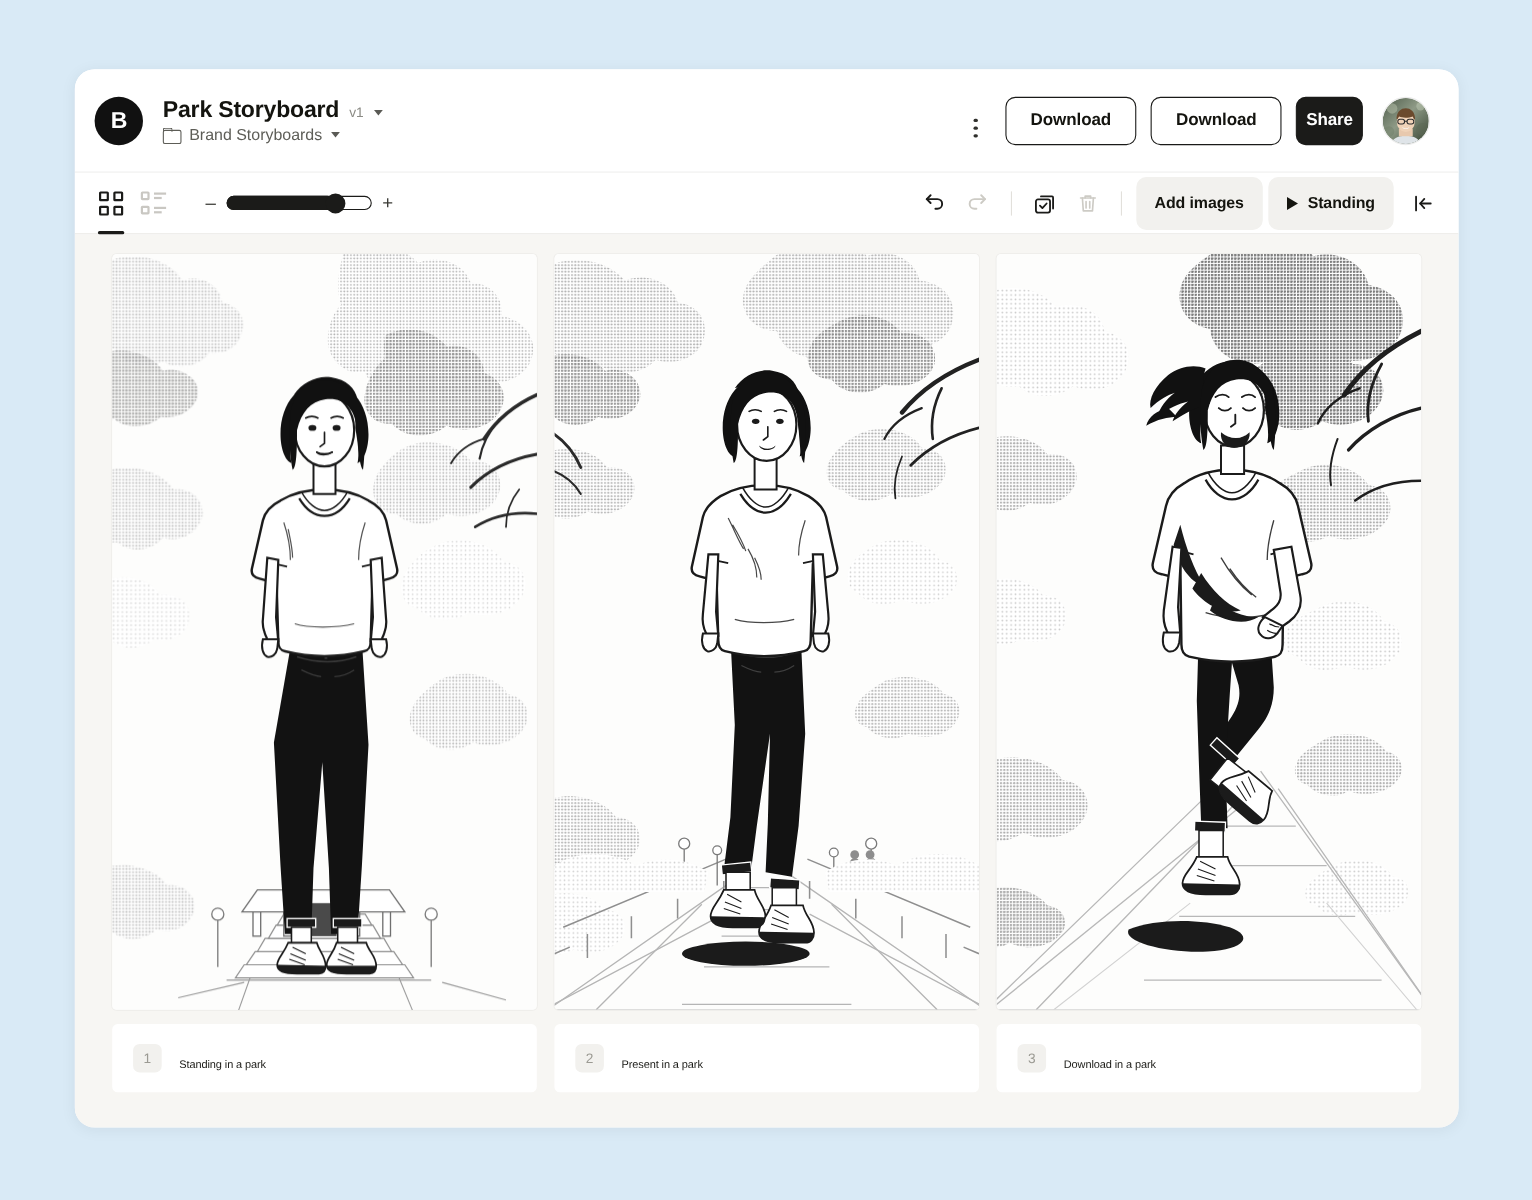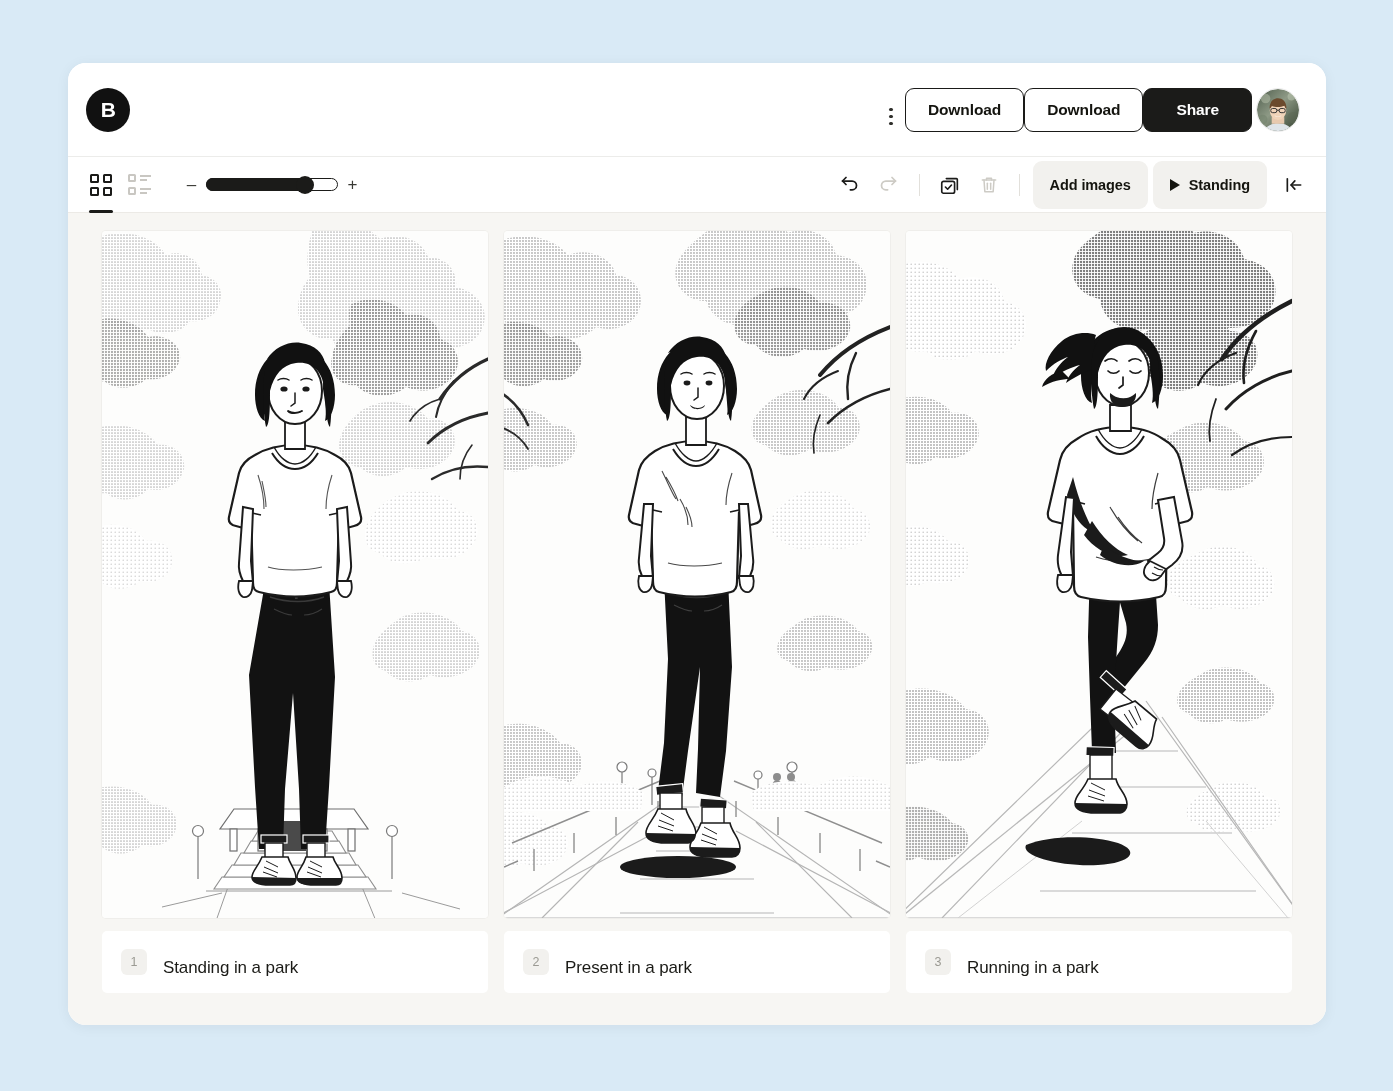--- a/index.html
+++ b/index.html
@@ -62,37 +62,37 @@
   .folder-ico { width: 16px; height: 14px; position: relative; }
   .folder-ico::before {
     content:''; position:absolute; left:0; top:2px; width:15px; height:11px;
     border:1.6px solid #5d5d57; border-radius: 2px;
   }
   .folder-ico::after {
     content:''; position:absolute; left:0px; top:0px; width:7px; height:3px;
     border:1.6px solid #5d5d57; border-bottom:none; border-radius: 2px 2px 0 0;
   }
 
-  #header-actions { margin-left: auto; display: flex; align-items: flex-end; }
+  #header-actions { margin-left: auto; display: flex; align-items: flex-end; gap: 13px; }
   #kebab-btn {
     width: 22px; height: 30px; display:flex; flex-direction:column;
     align-items:center; justify-content:center; gap:3.5px; cursor:pointer;
     margin-right: 3px;
   }
   #kebab-btn i { width:3.4px; height:3.4px; border-radius:50%; background:#30302c; display:block; }
 
   .btn {
     height: 44px; border-radius: 9px; font-size: 15.5px; font-weight: 700;
     display: flex; align-items: center; justify-content: center;
     cursor: pointer; letter-spacing: -0.1px; white-space: nowrap;
   }
   .btn-outline {
     background:#fff; border: 1.8px solid #1a1a18; color:#14140f; padding: 0 22px;
   }
-  .btn-dark { background:#1b1b19; border:1.8px solid #1b1b19; color:#fff; padding: 0 32px; }
+  .btn-dark { background:#1b1b19; border:1.8px solid #1b1b19; color:#fff; padding: 0 8px; }
 
   #avatar {
     width: 44px; height: 44px; border-radius: 50%; overflow: hidden;
     flex: 0 0 44px; margin-left: 4px; cursor: pointer;
     border: 1px solid rgba(0,0,0,.08);
   }
 
   
   #toolbar {
     height: 56px; flex: 0 0 56px;
@@ -160,33 +160,45 @@
   .frame-img svg { display:block; width:100%; height:100%; }
   .frame-caption {
     height: 62px; background:#ffffff; border-radius: 5px;
     display:flex; align-items:center; gap: 16px; padding: 0 19px; cursor: text;
   }
   .cap-num {
     width: 26px; height: 26px; border-radius: 6px; background:#f2f1ee;
     display:flex; align-items:center; justify-content:center;
     font-size: 12.5px; color:#9b9a93; flex:0 0 26px;
   }
-  .cap-text { font-size: 17px; color:#1b1b17; letter-spacing:-0.1px;margin-top:12px; }
+  .cap-text { font-size: 10px; color:#1b1b17; letter-spacing:-0.1px;margin-top:12px; }
 </style>
 </head>
 <body>
 
 <div id="app-card">
 
   <div id="header">
 
     <div class="logo-circle">
       <span>B</span>
     </div>
 
+    <div id="title-block">
+      <div class="title-row">
+        <div id="doc-title">Park Storyboard</div>
+        <div id="doc-version">v1</div>
+        <span class="chev"></span>
+      </div>
+      <div class="breadcrumb-row">
+        <span class="folder-ico"></span>
+        <span id="folder-name">Brand Storyboards</span>
+        <span class="chev"></span>
+      </div>
+    </div>
 
     <div id="header-actions">
       <div id="kebab-btn">
         <i></i>
           <i></i>
           <i></i>
       </div>
       <div class="btn btn-outline">Download</div>
       <div class="btn btn-outline">Download</div>
       <div class="btn btn-dark">Share</div>
@@ -730,18 +742,18 @@
               <path d="M199 130c4-3 9-3 12 0M223 130c4-3 9-3 12 0"></path>
               <path d="M217 146v8l-4 3"></path>
             </g>
             <path d="M204 162c8 7 19 7 26 0 1 9-7 14-14 14s-13-5-12-14z" fill="#1b1b1b"></path>
             <path d="M207 164c7 4 15 4 20 0-2 3-16 4-20 0z" fill="#ffffff"></path>
           </g>
         </svg>
       </div>
       <div class="frame-caption">
         <div class="cap-num">3</div>
-        <div class="cap-text">Running in a park</div>
+        <div class="cap-text">Download in a park</div>
       </div>
     </div>
 
   </div>
 </div>
 
 </body></html>

